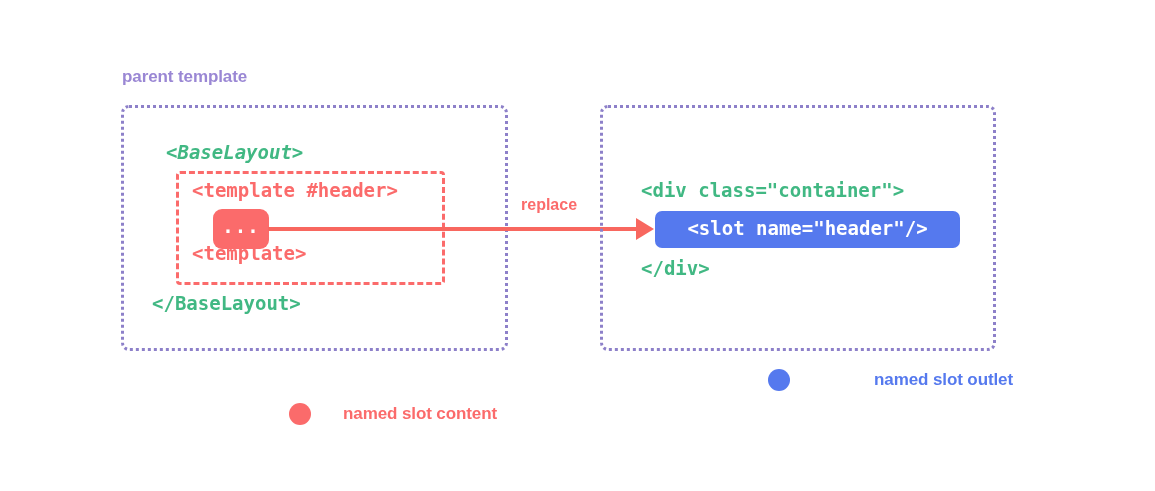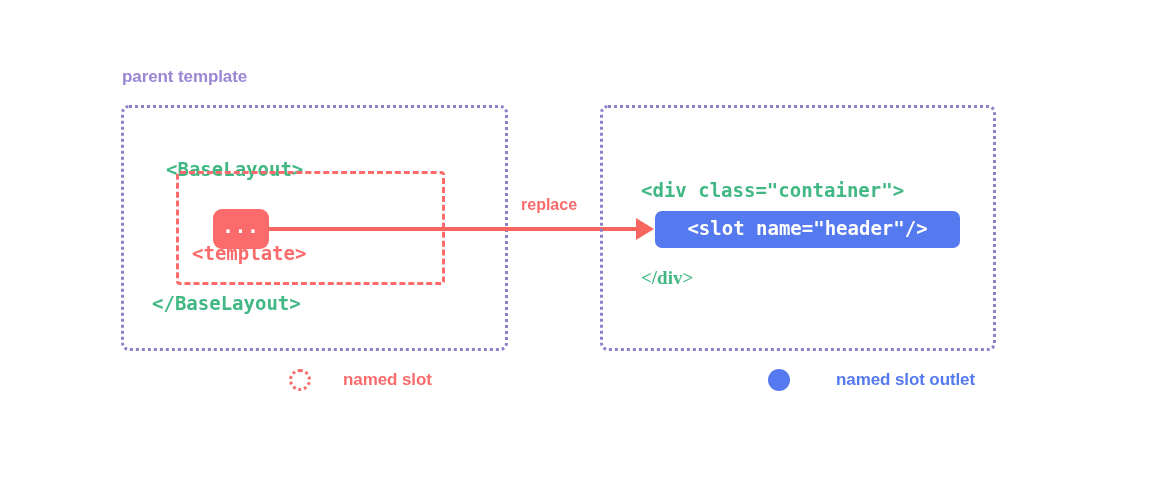--- a/index.html
+++ b/index.html
@@ -47,27 +47,27 @@
     position: absolute;
     font-family: "DejaVu Sans Mono", monospace;
     font-size: 19px;
     font-weight: bold;
     white-space: pre;
     letter-spacing: 0px;
   }
   .code-green { color: #41b883; }
   .code-red   { color: #fb6b6b; }
 
-  #code-baselayout-open   { left: 166px; top: 158px; }
+  #code-baselayout-open   { left: 166px; top: 141px; font-style: italic; }
   #code-baselayout-close  { left: 152px; top: 292px; }
   #code-template-open     { left: 192px; top: 179px; }
   #code-template-close    { left: 192px; top: 242px; }
 
   #code-div-open  { left: 641px; top: 179px; }
-  #code-div-close { left: 641px; top: 267px; font-family: Liberation Serif, serif; }
+  #code-div-close { left: 641px; top: 257px; }
 
   
   #slot-dashed-box {
     position: absolute;
     left: 176px;
     top: 171px;
     width: 269px;
     height: 114px;
     border: 3px dashed #fb6b6b;
     border-radius: 4px;
@@ -178,39 +178,40 @@
     background: transparent;
   }
   .swatch-solid-red  { background: #fb6b6b; }
   .swatch-solid-blue { background: #5579ee; }
 
   #legend-named-slot         { left: 289px; top: 369px; }
   #legend-named-slot .legend-text         { color: #fb6b6b; margin-left: 32px; }
   #legend-named-slot-content { left: 289px; top: 403px; }
   #legend-named-slot-content .legend-text { color: #fb6b6b; margin-left: 32px; }
   #legend-named-slot-outlet  { left: 768px; top: 369px; }
-  #legend-named-slot-outlet .legend-text  { color: #5579ee; margin-left: 46px; }
+  #legend-named-slot-outlet .legend-text  { color: #5579ee; margin-left: 84px; }
 </style>
 </head>
 <body>
 
 <div id="stage">
 
   <div class="panel-label" id="label-parent">parent template</div>
 
   <div class="panel-box" id="panel-parent">
   </div>
 
   <div class="code code-green" id="code-baselayout-open">&lt;BaseLayout&gt;</div>
 
   <div class="code code-green" id="code-baselayout-close">&lt;/BaseLayout&gt;</div>
 
   <div id="slot-dashed-box">
   </div>
 
+  <div class="code code-red" id="code-template-open">&lt;template #header&gt;</div>
 
   <div class="code code-red" id="code-template-close">&lt;template&gt;</div>
 
   <div id="slot-content-chip">
     <span class="dots">...</span>
   </div>
 
   <div id="connector-line"></div>
   <div id="connector-arrowhead"></div>
   <div id="connector-label">replace</div>
@@ -220,24 +221,24 @@
   </div>
 
   <div class="code code-green" id="code-div-open">&lt;div class="container"&gt;</div>
 
   <div class="code code-green" id="code-div-close">&lt;/div&gt;</div>
 
   <div id="slot-outlet-chip">
     <span class="outlet-text">&lt;slot name="header"/&gt;</span>
   </div>
 
-  <div class="legend-row" id="legend-named-slot">
-    <span class="swatch swatch-dotted"></span>
-    <span class="legend-text">named slot</span>
-  </div>
-
+
+  <div class="legend-row" id="legend-named-slot-content">
+    <span class="swatch swatch-solid-red"></span>
+    <span class="legend-text">named slot content</span>
+  </div>
 
   <div class="legend-row" id="legend-named-slot-outlet">
     <span class="swatch swatch-solid-blue"></span>
     <span class="legend-text">named slot outlet</span>
   </div>
 
 </div>
 
 </body></html>

